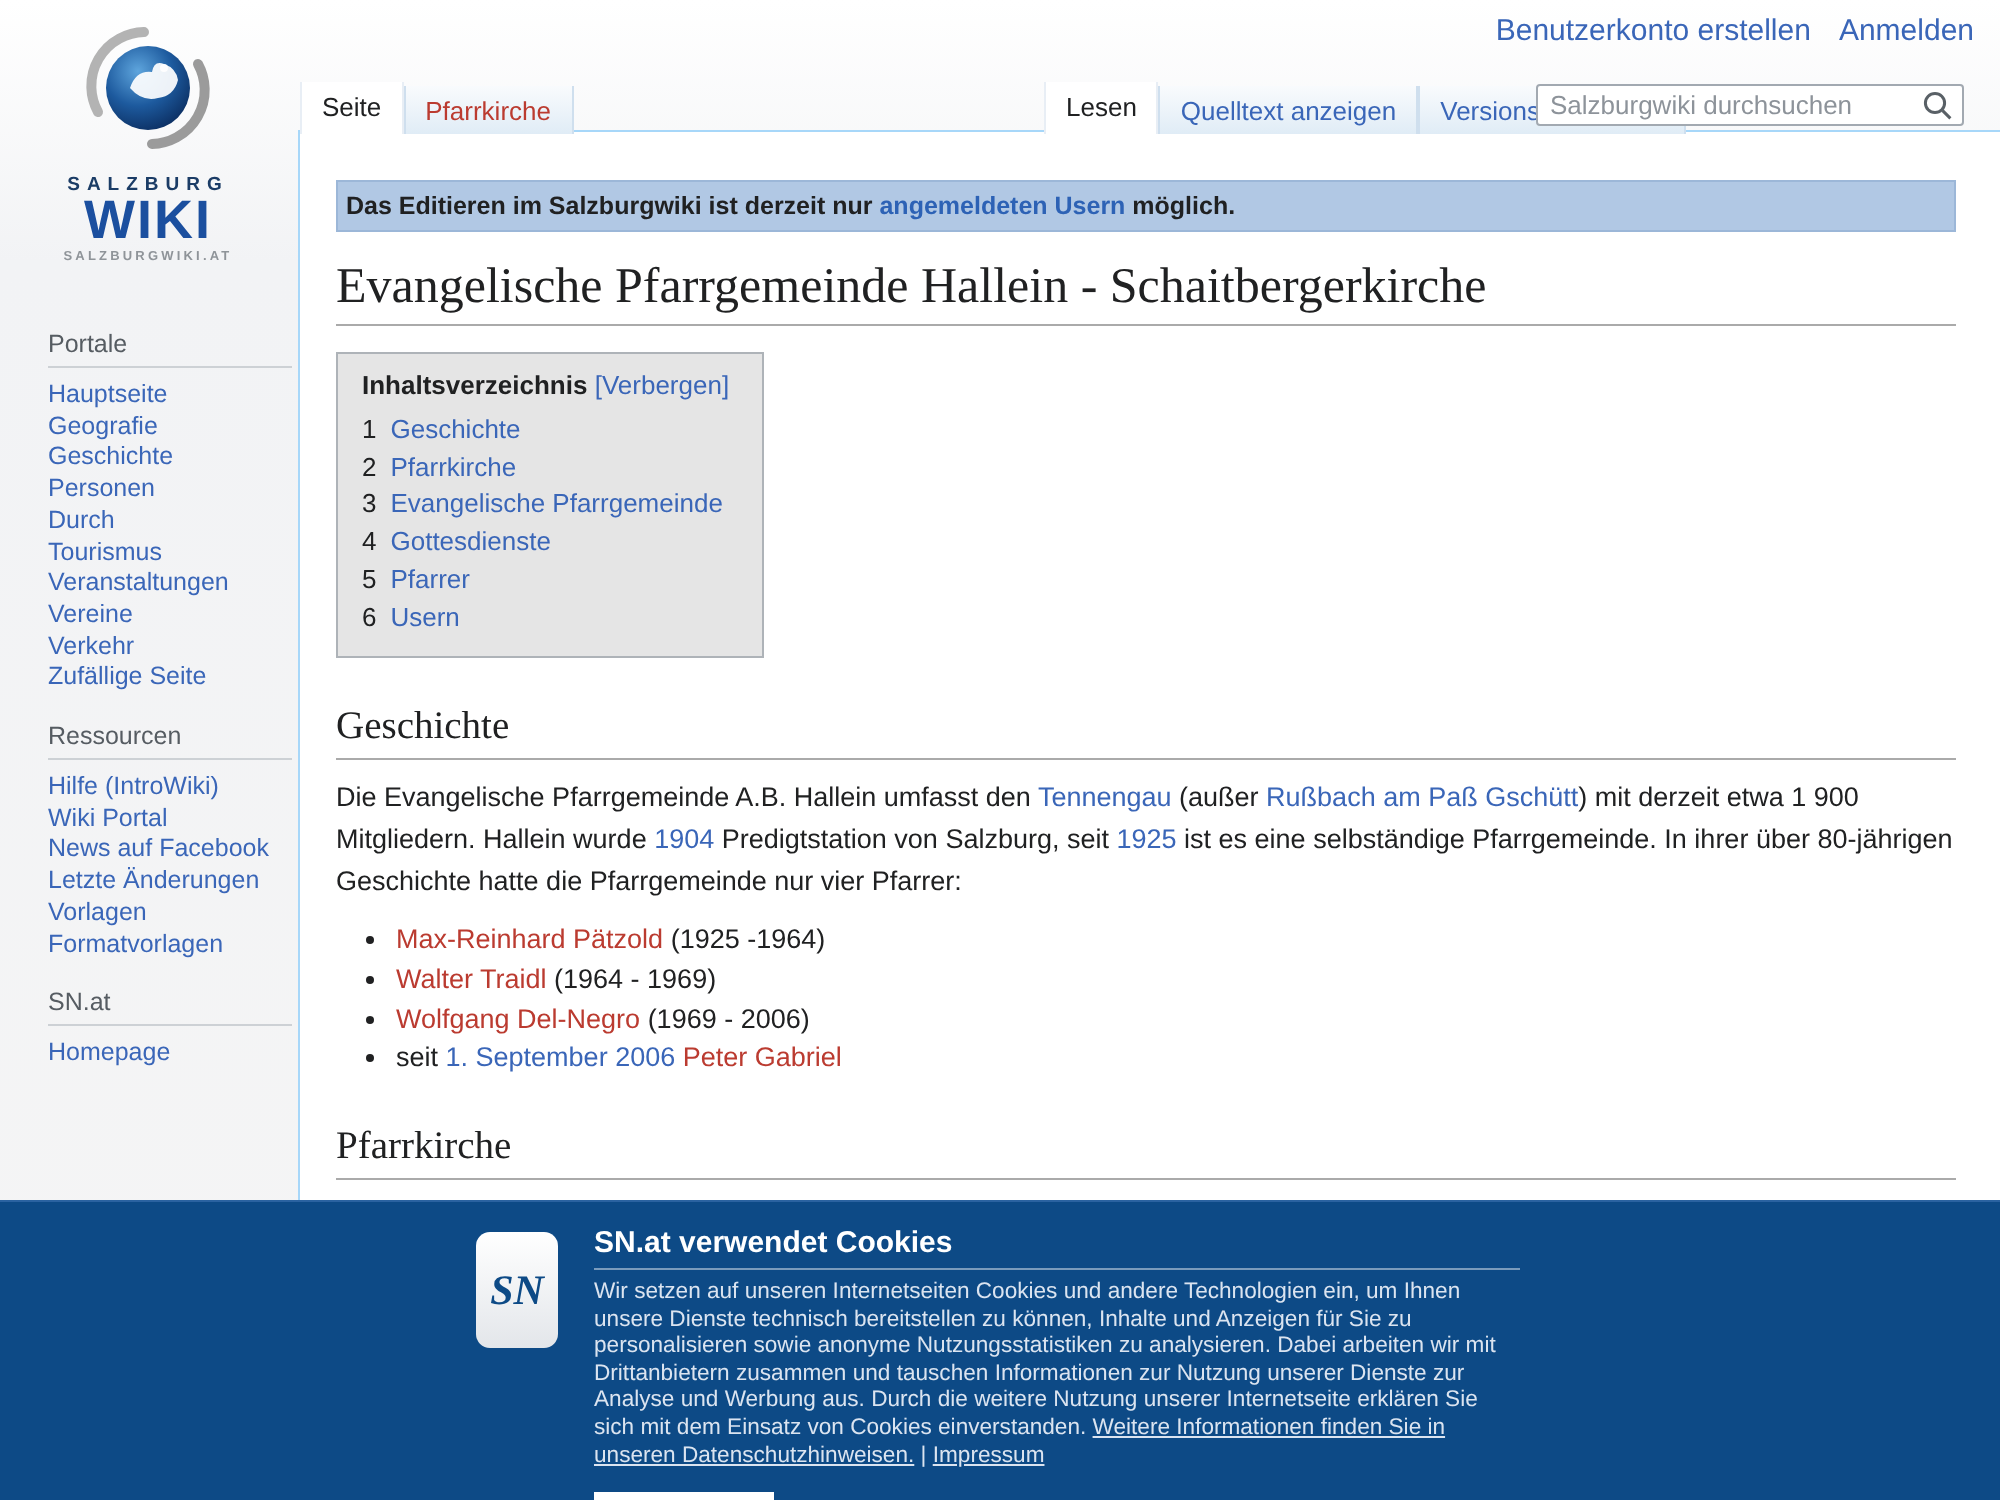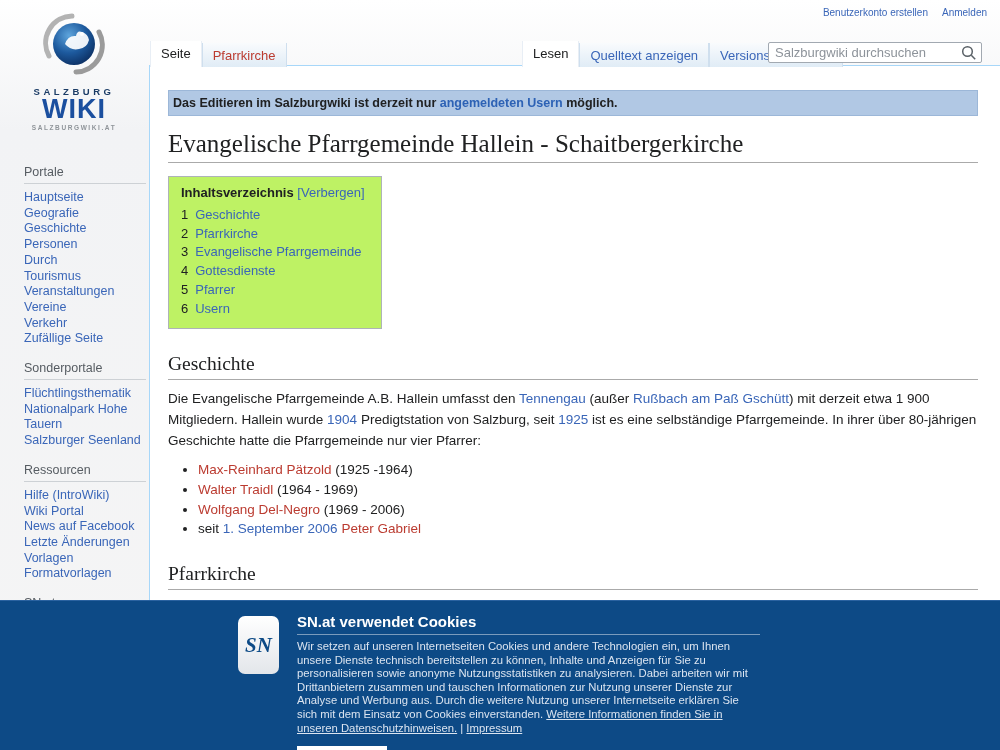--- a/index.html
+++ b/index.html
@@ -2,21 +2,21 @@
 <html><head>
 <meta charset="utf-8">
 <style>
   * { margin:0; padding:0; box-sizing:border-box; }
   html,body { width:1000px; height:750px; }
   body { font-family:"Liberation Sans", sans-serif; color:#202122; }
   #page { position:relative; width:1000px; height:750px; overflow:hidden;
           background:linear-gradient(to bottom,#ffffff 0px,#f2f3f5 130px,#f5f5f5 100%); }
 
   
-  .personal { position:absolute; top:7px; right:13px; font-size:10px; display:flex; gap:14px; z-index:4; }
+  .personal { position:absolute; top:7px; right:13px; font-size:15px; display:flex; gap:14px; z-index:4; }
   .personal a { color:#3a66b8; text-decoration:none; cursor:pointer; }
 
   .logo { position:absolute; left:22px; top:4px; width:104px; text-align:center; cursor:pointer; }
   .logo-salzburg { font-size:9.5px; letter-spacing:3.5px; color:#1b3c66; font-weight:bold; margin-top:-2px; }
   .logo-wiki { font-size:27px; font-weight:800; color:#1b4f9f; letter-spacing:1px; line-height:25px; }
   .logo-domain { font-size:6.5px; letter-spacing:1.6px; color:#8f9499; font-weight:bold; margin-top:2px; }
 
   .tabs { position:absolute; top:41px; display:flex; align-items:flex-end; z-index:3; font-size:13px; }
   .tabs-left { left:150px; }
   .tabs-right { left:522px; }
@@ -44,21 +44,21 @@
              border-left:1px solid #a7d7f9; border-top:1px solid #a7d7f9; padding:24px 22px 0 18px; }
   .sitenotice { background:#b1c8e4; border:1px solid #9cb7d8; text-align:left; font-size:12.5px;
                 font-weight:bold; padding:5px 4px; }
   .sitenotice a { color:#2d62b5; text-decoration:none; cursor:pointer; }
   h1 { font-family:"Liberation Serif", serif; font-weight:normal; font-size:25px; line-height:30px;
        margin-top:13px; padding-bottom:3px; border-bottom:1px solid #aaaaaa; }
   p.intro { font-size:13.5px; margin-top:12px; line-height:20px; }
   a.wlink { color:#3a66b8; text-decoration:none; cursor:pointer; }
   a.rlink { color:#bb3b30; text-decoration:none; cursor:pointer; }
 
-  .toc { display:inline-block; background:#bef264; border:1px solid #aeb3b8; padding:8px 16px 10px 12px;
+  .toc { display:inline-block; background:#e5e5e5; border:1px solid #aeb3b8; padding:8px 16px 10px 12px;
          margin-top:13px; font-size:13px; min-width:155px; }
   .toc-head { font-weight:bold; margin-bottom:6px; }
   .toc-head a { font-weight:normal; color:#3a66b8; text-decoration:none; cursor:pointer; }
   .toc-item { line-height:18.7px; }
   .toc-num { color:#202122; margin-right:7px; }
   .toc-item a { color:#3a66b8; text-decoration:none; cursor:pointer; }
 
   h2 { font-family:"Liberation Serif", serif; font-weight:normal; font-size:19.5px;
        margin-top:24px; padding-bottom:4px; border-bottom:1px solid #aaaaaa; }
   p.body { font-size:13.5px; line-height:21px; margin-top:8px; }
@@ -145,26 +145,20 @@
       <a class="sb-item">Geschichte</a>
       <a class="sb-item">Personen</a>
       <a class="sb-item">Durch</a>
       <a class="sb-item">Tourismus</a>
       <a class="sb-item">Veranstaltungen</a>
       <a class="sb-item">Vereine</a>
       <a class="sb-item">Verkehr</a>
       <a class="sb-item">Zufällige Seite</a>
     </div>
     <div class="sb-section">
-      <div class="sb-title">Sonderportale</div>
-      <a class="sb-item">Flüchtlingsthematik</a>
-      <a class="sb-item">Nationalpark Hohe Tauern</a>
-      <a class="sb-item">Salzburger Seenland</a>
-    </div>
-    <div class="sb-section">
       <div class="sb-title">Ressourcen</div>
       <a class="sb-item">Hilfe (IntroWiki)</a>
       <a class="sb-item">Wiki Portal</a>
       <a class="sb-item">News auf Facebook</a>
       <a class="sb-item">Letzte Änderungen</a>
       <a class="sb-item">Vorlagen</a>
       <a class="sb-item">Formatvorlagen</a>
     </div>
     <div class="sb-section">
       <div class="sb-title">SN.at</div>

